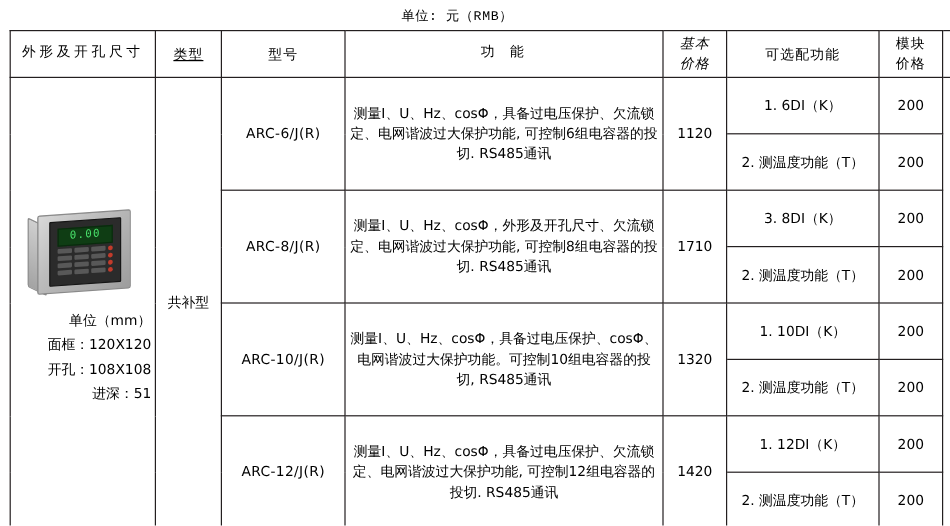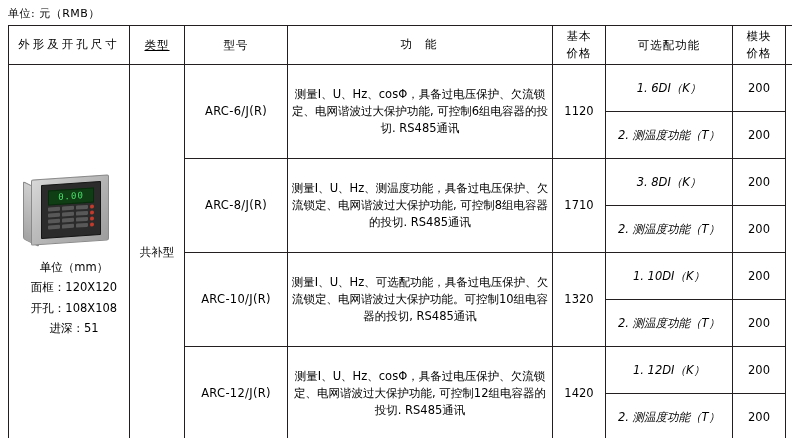--- a/index.html
+++ b/index.html
@@ -15,24 +15,25 @@
     overflow: hidden;
   }
   .page {
     position: relative;
     width: 792px;
     height: 438px;
     box-sizing: border-box;
     padding: 0 8px;
   }
   .unit-line {
-    text-align: left;
+    text-align: center;
     font-size: 11px;
     padding: 6px 30px 4px 0;
     letter-spacing: 0.5px;
+    font-family: Liberation Mono, monospace;
   }
   table.spec {
     border-collapse: collapse;
     width: 776px;
     table-layout: fixed;
     margin: 0 auto;
   }
   table.spec td, table.spec th {
     border: 1px solid #231f20;
     font-weight: normal;
@@ -51,21 +52,21 @@
     letter-spacing: 3px;
     font-family: Liberation Mono, monospace;
   }
   .hdr-two {
     line-height: 1.25;
   }
   .col-photo { width: 114px; }
   .col-type { width: 48px; text-decoration: underline; }
   .col-model { width: 96px; }
   .col-func { width: 258px; }
-  .col-price { width: 46px; }
+  .col-price { width: 46px; font-style: italic; }
   .col-opt { width: 120px; }
   .col-modprice { width: 46px; }
   .col-shared { width: 48px; }
 
   .photo-cell {
     vertical-align: top;
     padding: 8px 4px 4px 4px;
   }
   .device {
     width: 92px;
@@ -140,36 +141,35 @@
     background: #585858;
     border-radius: 1px;
   }
   .dev-led {
     width: 4px;
     height: 4px;
     border-radius: 50%;
     background: #c23b2b;
   }
   .photo-caption {
-    text-align: center;
+    text-align: right;
     font-size: 11.5px;
     line-height: 1.75;
     padding-left: 10px;
   }
   .func-cell {
     text-align: left;
     padding: 6px 8px;
     line-height: 1.75;
     font-size: 11.5px;
   }
   .opt-cell {
     text-align: left;
     padding-left: 12px;
     height: 42px;
-    font-style: italic;
   }
   .model-cell { letter-spacing: 0.3px; }
 </style>
 </head>
 <body>
 
 <div class="page">
 
   <div class="unit-line">单位: 元（RMB）</div>
 
@@ -251,33 +251,33 @@
         <td>200</td>
         <td rowspan="8">任选</td>
       </tr>
       <tr>
         <td class="opt-cell">2. 测温度功能（T）</td>
         <td>200</td>
       </tr>
 
       <tr>
         <td class="model-cell" rowspan="2">ARC-8/J(R)</td>
-        <td class="func-cell" rowspan="2">测量I、U、Hz、测温度功能，具备过电压保护、欠流锁定、电网谐波过大保护功能, 可控制8组电容器的投切. RS485通讯</td>
+        <td class="func-cell" rowspan="2">测量I、U、Hz、cosΦ，外形及开孔尺寸、欠流锁定、电网谐波过大保护功能, 可控制8组电容器的投切. RS485通讯</td>
         <td rowspan="2">1710</td>
         <td class="opt-cell">3. 8DI（K）</td>
         <td>200</td>
       </tr>
       <tr>
         <td class="opt-cell">2. 测温度功能（T）</td>
         <td>200</td>
       </tr>
 
       <tr>
         <td class="model-cell" rowspan="2">ARC-10/J(R)</td>
-        <td class="func-cell" rowspan="2">测量I、U、Hz、可选配功能，具备过电压保护、欠流锁定、电网谐波过大保护功能。可控制10组电容器的投切, RS485通讯</td>
+        <td class="func-cell" rowspan="2">测量I、U、Hz、cosΦ，具备过电压保护、cosΦ、电网谐波过大保护功能。可控制10组电容器的投切, RS485通讯</td>
         <td rowspan="2">1320</td>
         <td class="opt-cell">1. 10DI（K）</td>
         <td>200</td>
       </tr>
       <tr>
         <td class="opt-cell">2. 测温度功能（T）</td>
         <td>200</td>
       </tr>
 
       <tr>

